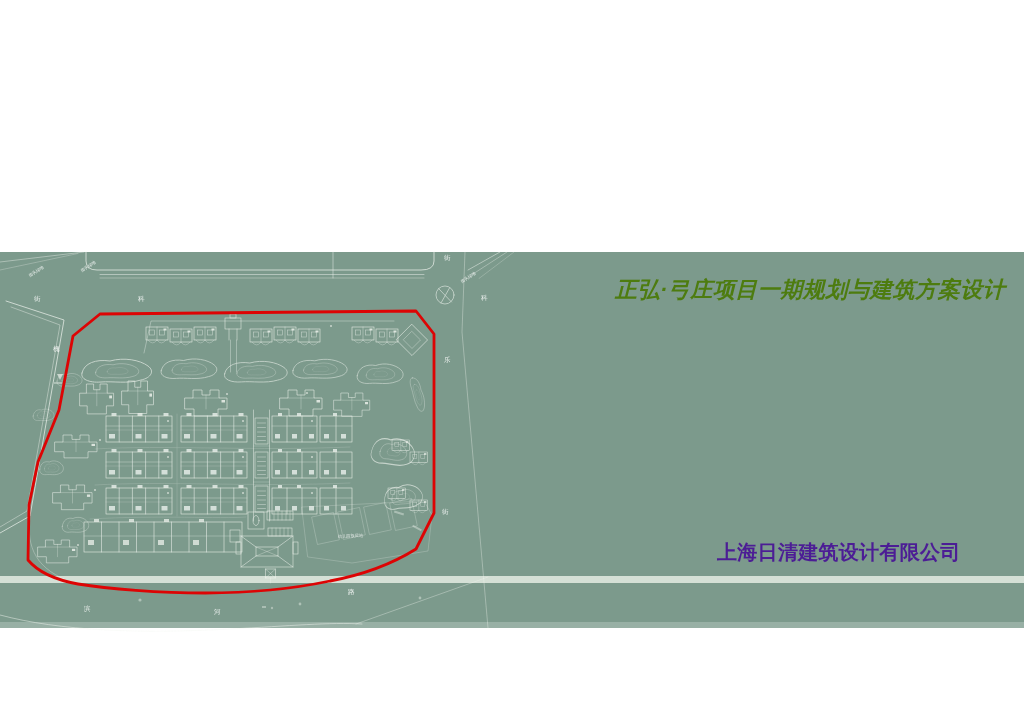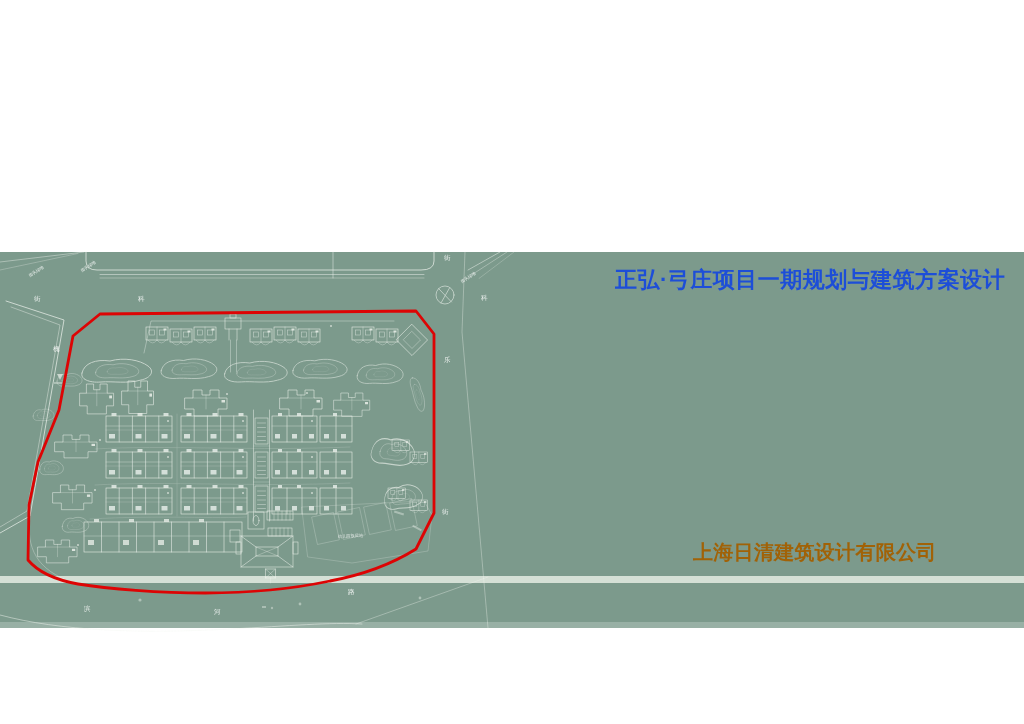--- a/index.html
+++ b/index.html
@@ -7,27 +7,28 @@
     position:relative;width:1024px;height:724px;overflow:hidden;
     background:#ffffff;
     font-family:"Liberation Sans","DejaVu Sans",sans-serif;
   }
   .band{
     position:absolute;left:0;top:252px;width:1024px;height:376px;
     background:#7c9a8c;
   }
   .plan-svg{position:absolute;left:0;top:0;width:1024px;height:724px;}
   .slide-title{
-    position:absolute;left:615px;top:265px;
-    color:#1d4ed8;font-size:22px;font-weight:700;letter-spacing:0.5px;
+    position:absolute;left:615px;top:275px;
+    color:#4d7c0f;font-size:22px;font-weight:700;letter-spacing:0.5px;
     white-space:nowrap;
+    font-style:italic;
   }
   .company{
-    position:absolute;left:693px;top:539px;
-    color:#a16207;font-size:20px;font-weight:700;letter-spacing:0.3px;
+    position:absolute;left:717px;top:539px;
+    color:#4c1d95;font-size:20px;font-weight:700;letter-spacing:0.3px;
     white-space:nowrap;
   }
 </style>
 </head>
 <body>
 
 <div class="page">
 
   <div class="band"></div>
 

